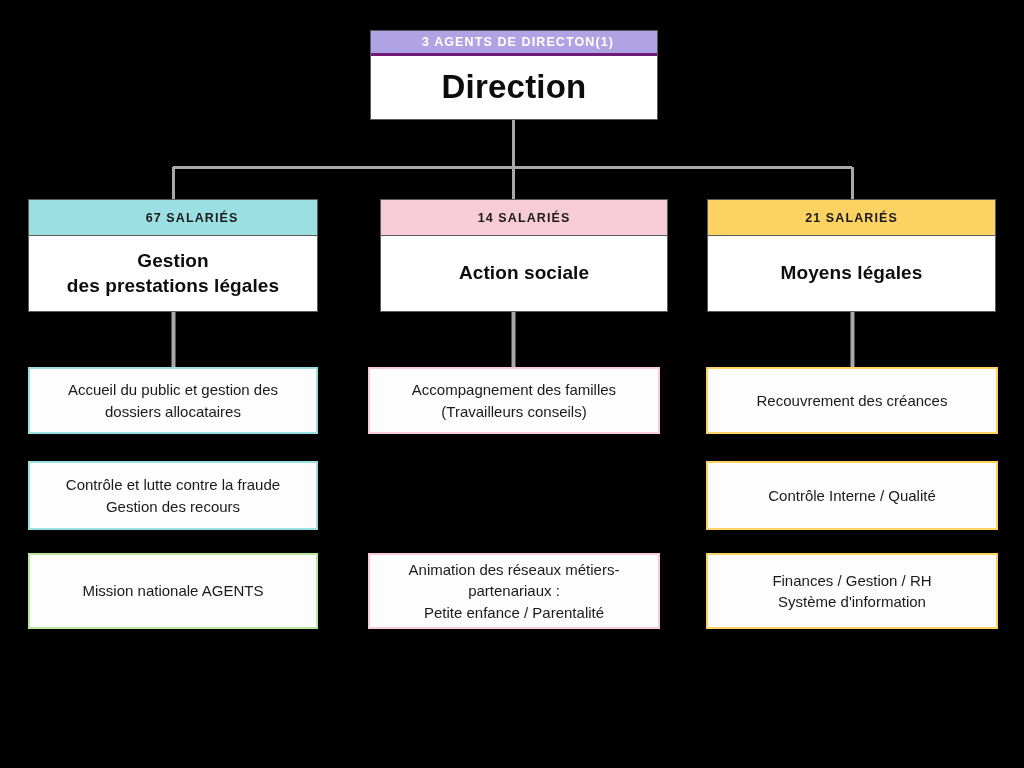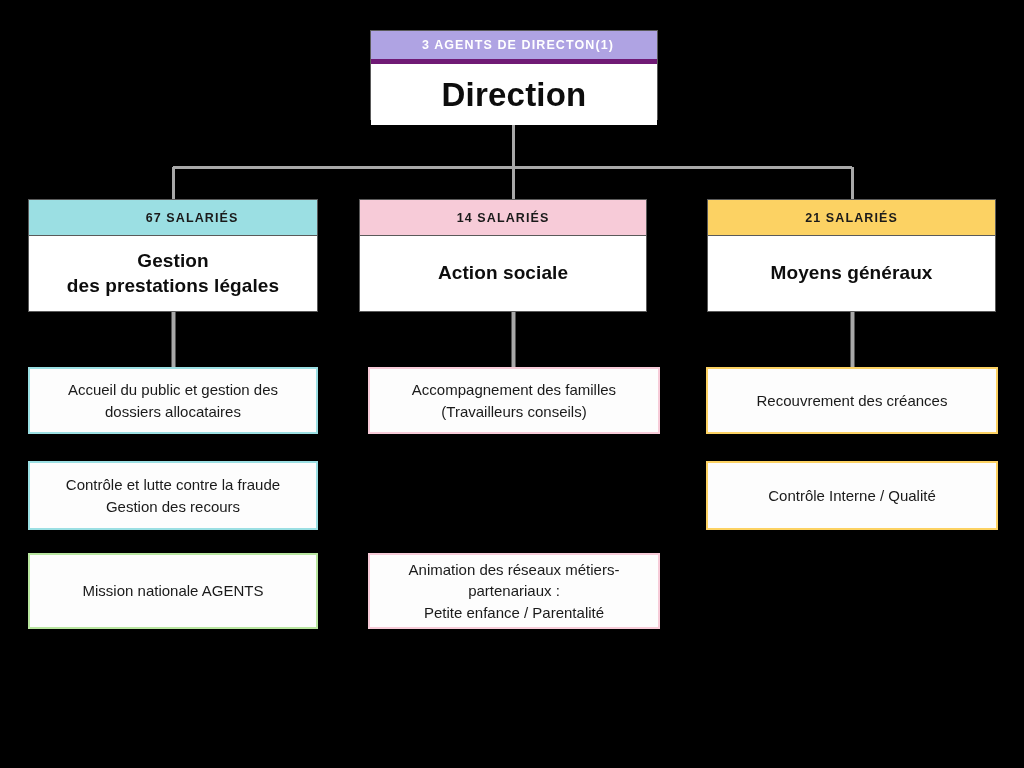--- a/index.html
+++ b/index.html
@@ -63,25 +63,25 @@
 
   
   .root {
     left: 370px;
     top: 30px;
     width: 288px;
     height: 90px;
     border: 1px solid #5a5a5a;
   }
   .root .node-header {
-    height: 33px;
+    height: 25px;
     background: #afa3e3;
     color: #ffffff;
     font-size: 12.5px;
-    border-bottom: 5px solid #701a75;
+    border-bottom: 3px solid #701a75;
     padding-left: 8px;
   }
   .root .node-body {
     height: 61px;
     font-size: 33px;
     font-weight: bold;
     letter-spacing: 0.2px;
   }
 
   
@@ -98,21 +98,21 @@
   .dept .node-body {
     height: 75px;
     font-size: 19px;
     font-weight: bold;
     line-height: 1.28;
     letter-spacing: 0.1px;
     padding: 0 6px;
   }
 
   .dept-1 { left: 28px;  width: 290px; }
-  .dept-2 { left: 359px; width: 288px; }
+  .dept-2 { left: 380px; width: 288px; }
   .dept-3 { left: 707px; width: 289px; }
 
   
   .leaf {
     box-sizing: border-box;
     position: absolute;
     background: #fdfdfd;
     border-width: 2px;
     border-style: solid;
     display: flex;
@@ -165,31 +165,33 @@
 des prestations légales</div>
   </div>
 
   <div class="node dept dept-2">
     <div class="node-header" style="background: rgb(247, 203, 216);">14 SALARIÉS</div>
     <div class="node-body leaf-text">Action sociale</div>
   </div>
 
   <div class="node dept dept-3">
     <div class="node-header" style="background: rgb(252, 210, 99);">21 SALARIÉS</div>
-    <div class="node-body leaf-text">Moyens généraux</div>
+    <div class="node-body leaf-text">Moyens légales</div>
   </div>
 
   <div class="leaf col-1 row-1 leaf-text" style="border-color: rgb(155, 223, 227);">Accueil du public et gestion des
 dossiers allocataires</div>
   <div class="leaf col-1 row-2 leaf-text" style="border-color: rgb(155, 223, 227);">Contrôle et lutte contre la fraude
 Gestion des recours</div>
   <div class="leaf col-1 row-3 leaf-text" style="border-color: rgb(185, 230, 160);">Mission nationale AGENTS</div>
 
   <div class="leaf col-2 row-1 leaf-text" style="border-color: rgb(247, 203, 216);">Accompagnement des familles
 (Travailleurs conseils)</div>
   <div class="leaf col-2 row-3 leaf-text" style="border-color: rgb(247, 203, 216);">Animation des réseaux métiers-
 partenariaux :
 Petite enfance / Parentalité</div>
 
   <div class="leaf col-3 row-1 leaf-text" style="border-color: rgb(252, 210, 99);">Recouvrement des créances</div>
   <div class="leaf col-3 row-2 leaf-text" style="border-color: rgb(252, 210, 99);">Contrôle Interne / Qualité</div>
+  <div class="leaf col-3 row-3 leaf-text" style="border-color: rgb(252, 210, 99);">Finances / Gestion / RH
+Système d'information</div>
 
 </div>
 
 </body></html>

